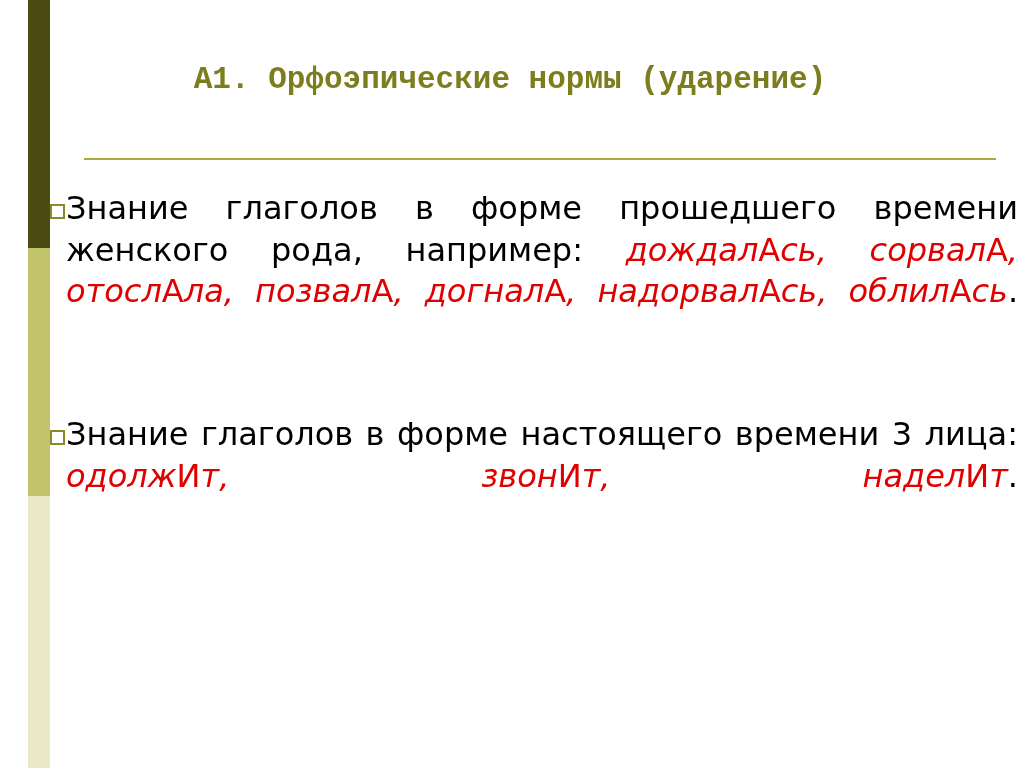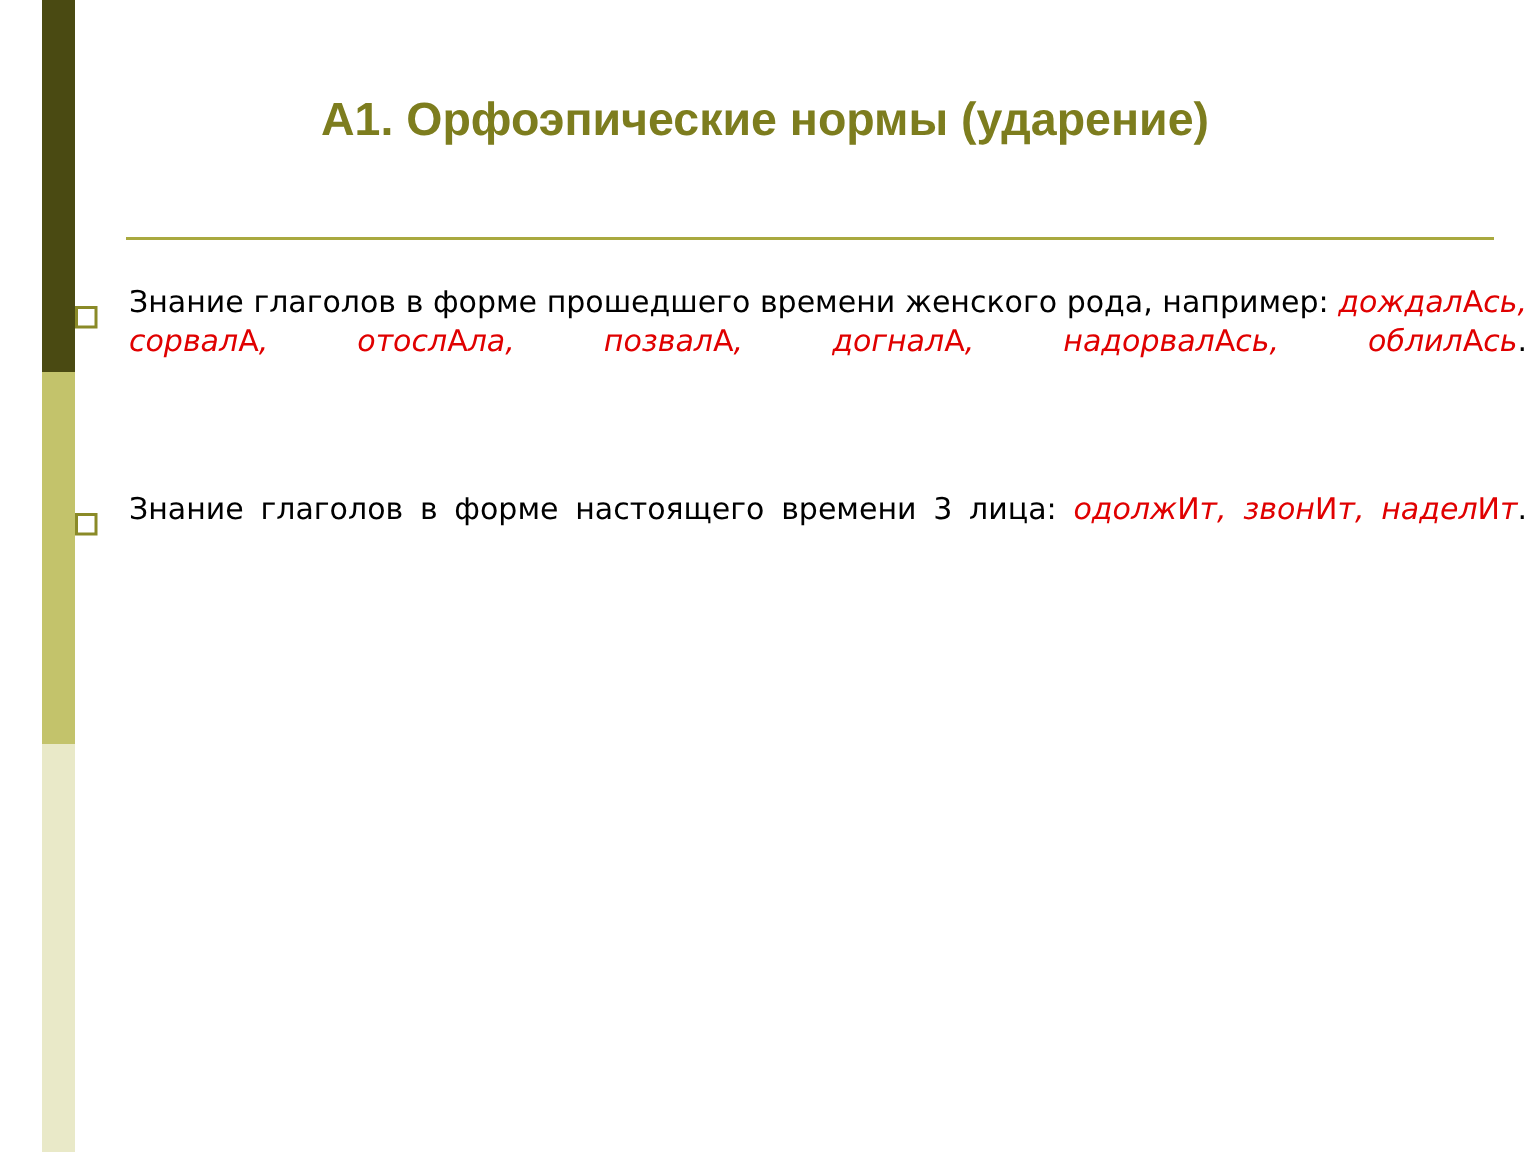--- a/index.html
+++ b/index.html
@@ -56,21 +56,21 @@
     width: 974px;
     height: 768px;
   }
 
   .title {
     position: absolute;
     left: 0;
     top: 62px;
     width: 920px;
     text-align: center;
-    font-family: Liberation Sans, sans-serif;
+    font-family: Liberation Mono, monospace;
     font-weight: bold;
     font-size: 31px;
     color: #7d7d1e;
     letter-spacing: 0px;
   }
 
   .title-rule {
     position: absolute;
     left: 34px;
     top: 158px;
@@ -97,23 +97,23 @@
     left: 0px;
     top: 16px;
     width: 15px;
     height: 15px;
     border: 2px solid #8a8a28;
     box-sizing: border-box;
     background: #ffffff;
   }
 
   .bullet-text {
-    margin-left: 36px;
+    margin-left: 16px;
     margin-right: 6px;
-    font-size: 20px;
+    font-size: 32px;
     line-height: 1.30;
     color: #000000;
     text-align: justify;
     text-justify: inter-word;
     font-family: "DejaVu Sans", sans-serif;
   }
   .bullet-text.second {
     margin-right: 6px;
   }
 

